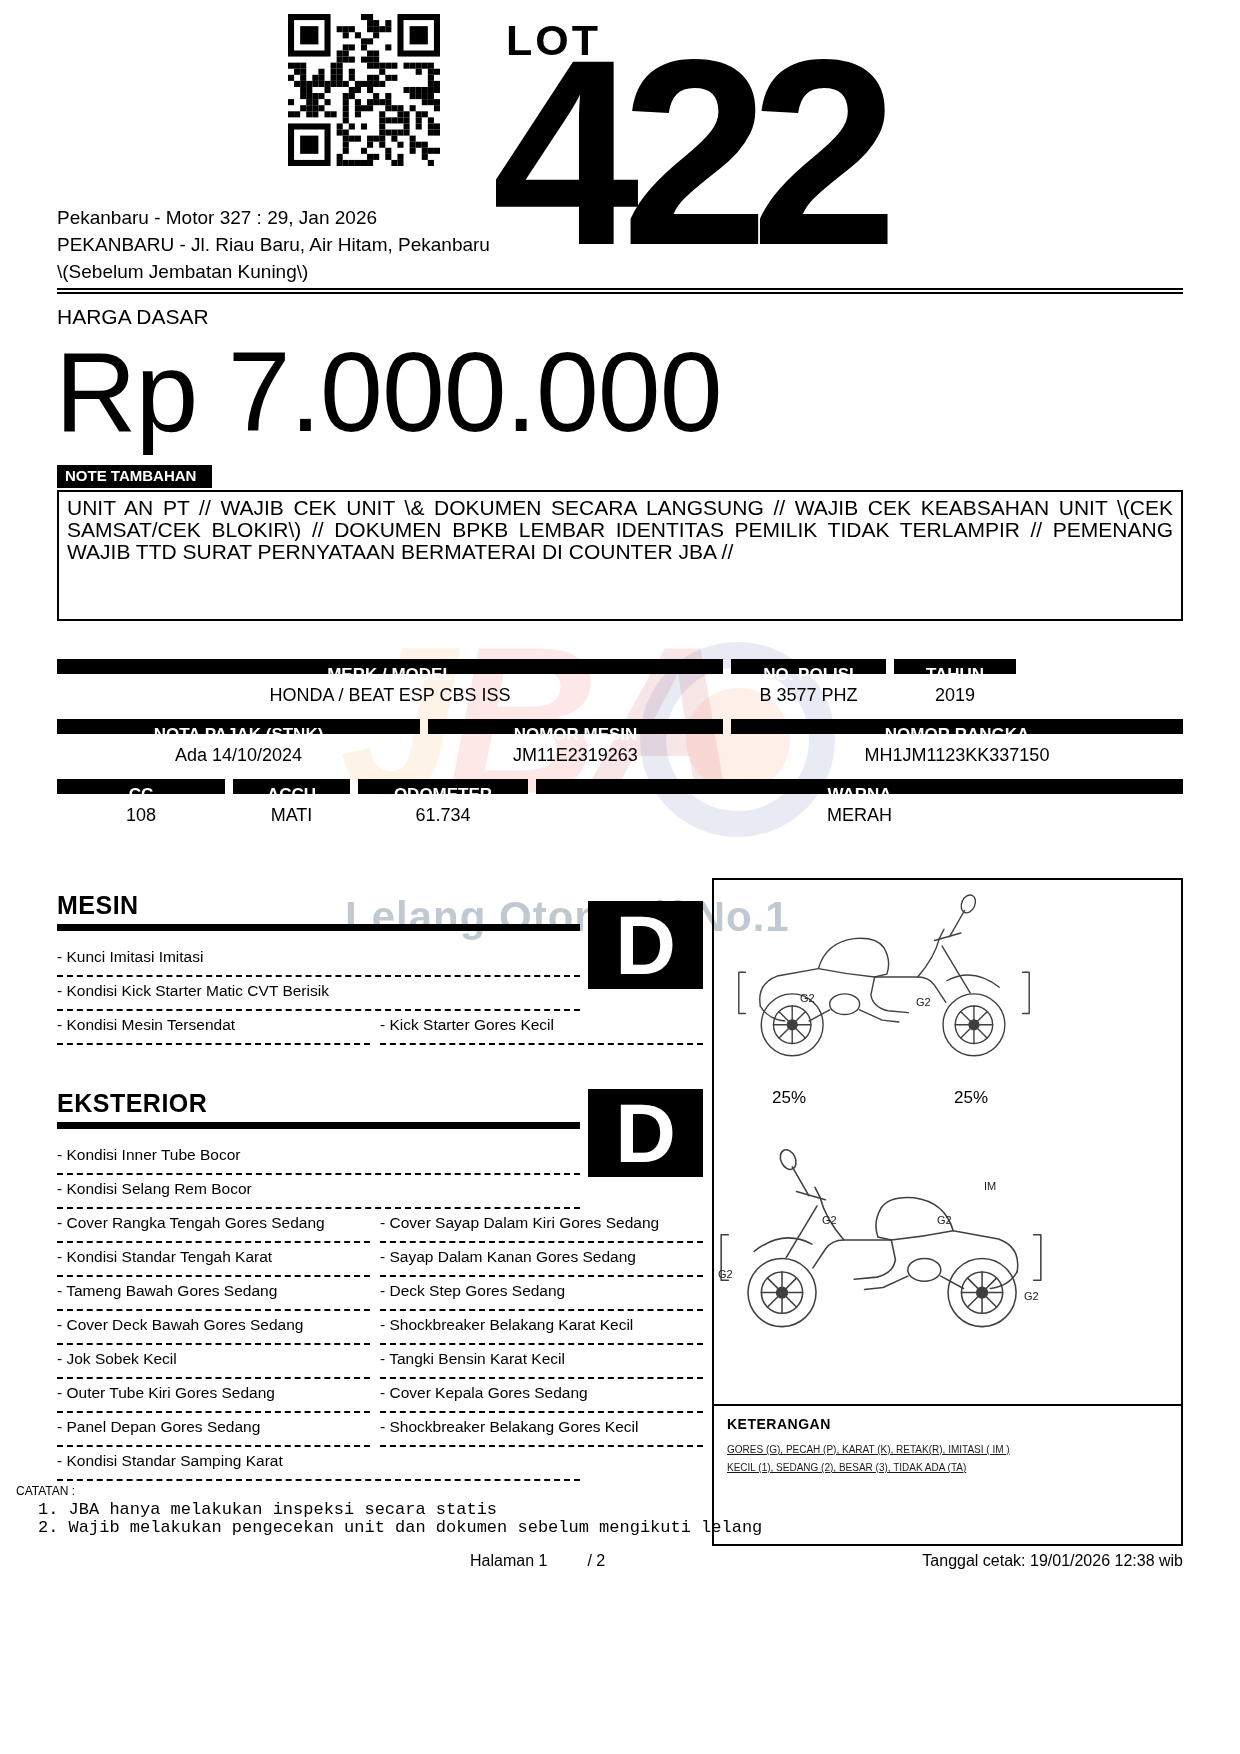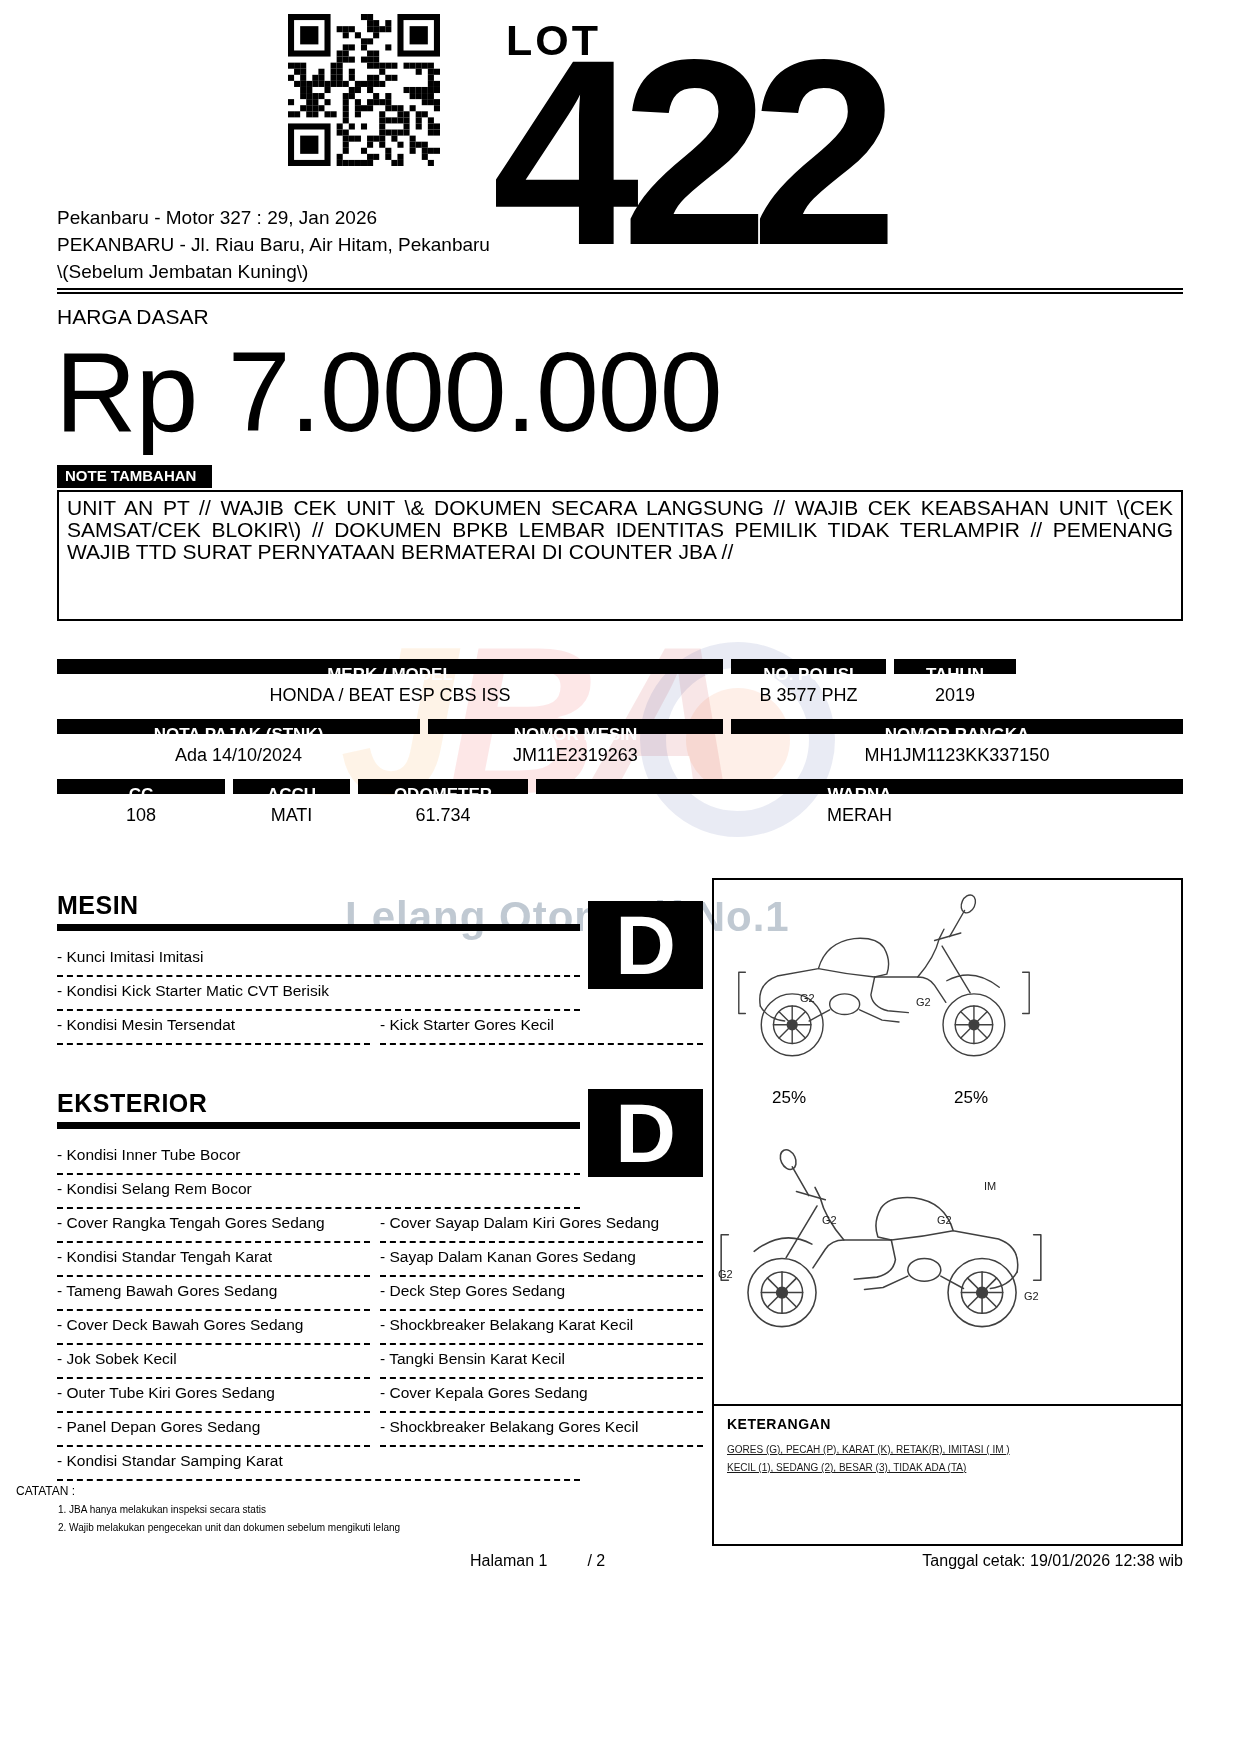--- a/index.html
+++ b/index.html
@@ -65,21 +65,21 @@
   .dlabel { position:absolute; font-size:11px; color:#222; }
   .pct { position:absolute; font-size:17px; color:#000; }
   .panel-divider { position:absolute; top:524px; left:0; width:100%; border-top:2px solid #000; }
   .keterangan { position:absolute; top:536px; left:13px; right:10px; }
   .ket-title { font-size:14px; font-weight:bold; margin-bottom:9px; letter-spacing:0.5px; }
   .ket-line { font-size:10px; line-height:18px; color:#1a1a1a;text-decoration:underline; }
 
   
   .catatan { left:16px; top:1482px; }
   .catatan-title { font-size:12px; line-height:19px; }
-  .catatan-item { font-size:10px; line-height:17.5px; margin-left:42px; }
+  .catatan-item { font-size:17px; line-height:17.5px; margin-left:22px;font-family:Liberation Mono, monospace; }
   .footer-page { left:470px; top:1552px; font-size:16px; display:flex; gap:40px; }
   .footer-date { right:57px; top:1552px; font-size:16px; text-align:center; }
 </style>
 </head>
 <body>
 
 <div class="wm wm-brand"><span style="color: rgb(247, 148, 29);">J</span><span style="color: rgb(237, 28, 36);">B</span><span style="color: rgb(196, 22, 28);">A</span></div>
 <div class="wm wm-ring" style="border-color: rgb(43, 57, 144);"></div>
 <div class="wm wm-core"></div>
 <div class="wm wm-tagline" style="color: rgb(141, 157, 175);">Lelang Otomotif No.1</div>

